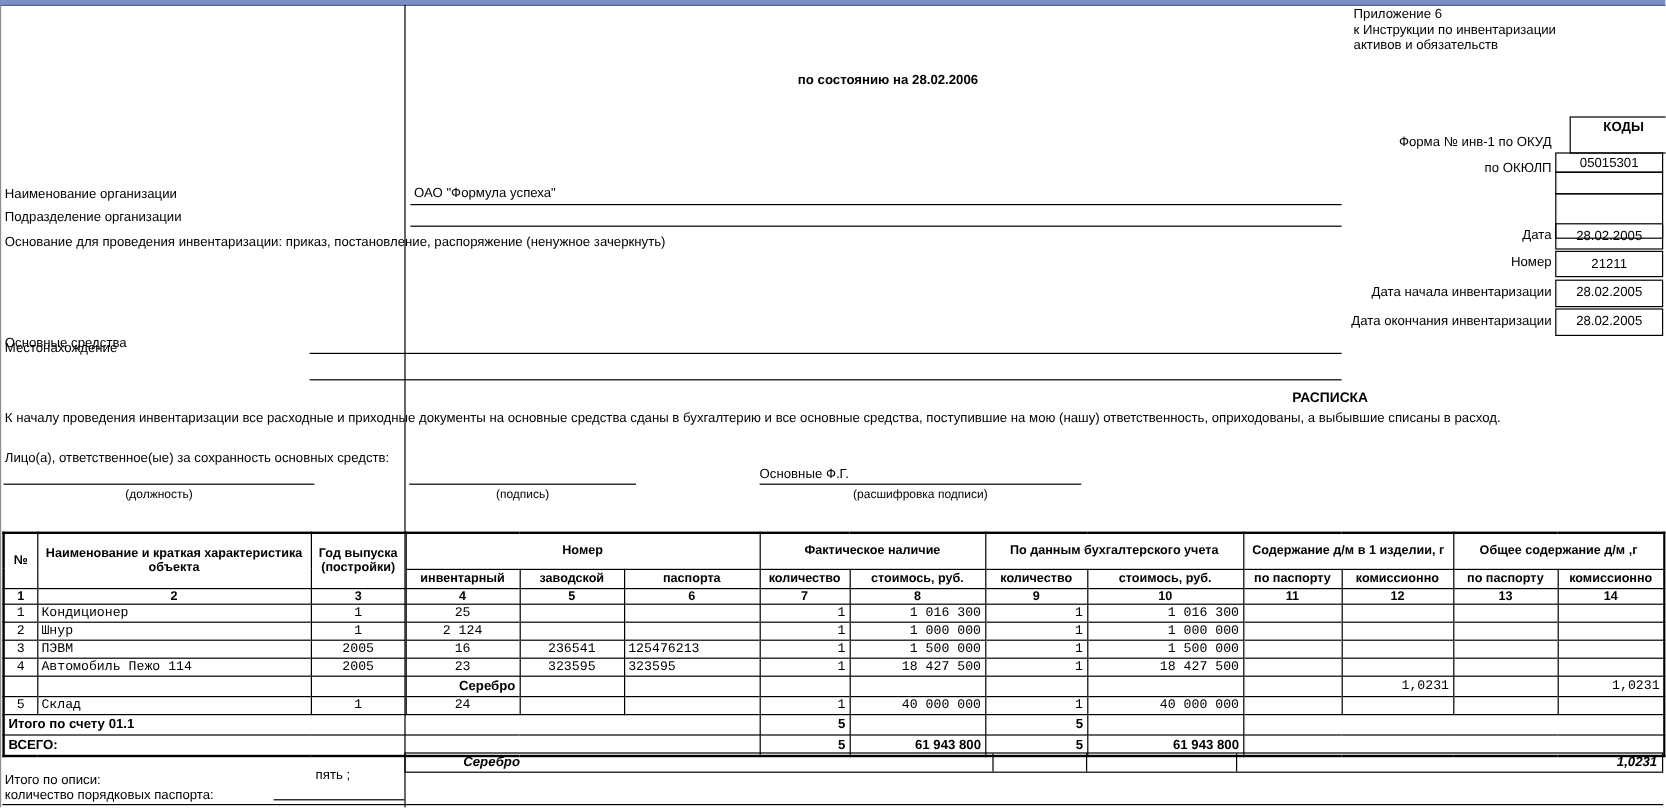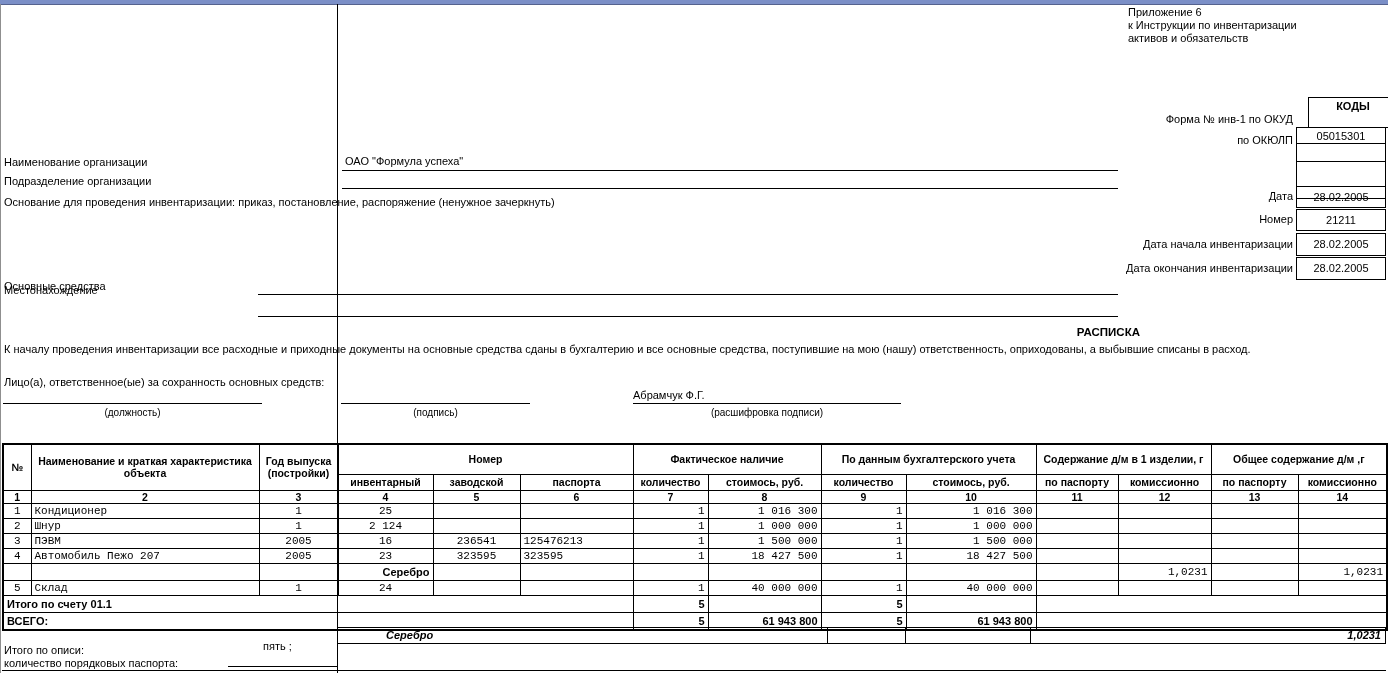--- a/index.html
+++ b/index.html
@@ -64,20 +64,21 @@
 <div class="abs grayline" style="left:0; top:4px; height:669px;"></div>
 <div class="abs vline" style="left:337px; top:4px; height:669px;"></div>
 
 <div class="abs appendix">
   <div>Приложение 6</div>
   <div>к Инструкции по инвентаризации</div>
   <div>активов и обязательств</div>
 </div>
 
 <div class="abs title-wrap">
+  <div class="title-sub">по состоянию на 28.02.2006</div>
 </div>
 
 <div class="abs codes-box">
   <div class="codes-cell b" style="height:31px; line-height:16px;margin-left:12px;">КОДЫ</div>
   <div class="codes-cell" style="height:17px; line-height:16px;">05015301</div>
   <div class="codes-cell" style="height:19px;"></div>
   <div class="codes-cell" style="height:38px;"></div>
 </div>
 <div class="abs rlabel" style="top:113px;">Форма № инв-1 по ОКУД</div>
 <div class="abs rlabel" style="top:134px;">по ОКЮЛП</div>
@@ -100,21 +101,21 @@
 
 <div class="abs lbl" style="left:4px; top:280px;">Основные средства</div>
 <div class="abs hline" style="left:258px; top:294px; width:860px;"></div>
 <div class="abs lbl" style="left:4px; top:284px;">Местонахождение</div>
 <div class="abs hline" style="left:258px; top:316px; width:860px;"></div>
 
 <div class="abs b" style="left:340px; top:326px; width:800px; text-align:right; font-size:11.5px;">РАСПИСКА</div>
 <div class="abs para" style="left:4px; top:343px;">К началу проведения инвентаризации все расходные и приходные документы на основные средства сданы в бухгалтерию и все основные средства, поступившие на мою (нашу) ответственность, оприходованы, а выбывшие списаны в расход.</div>
 <div class="abs lbl" style="left:4px; top:376px;">Лицо(а), ответственное(ые) за сохранность основных средств:</div>
 
-<div class="abs lbl" style="left:633px; top:389px;">Абрамчук Ф.Г.</div>
+<div class="abs lbl" style="left:633px; top:389px;">Основные Ф.Г.</div>
 <div class="abs hline" style="left:3px; top:403px; width:259px;"></div>
 <div class="abs hline" style="left:341px; top:403px; width:189px;"></div>
 <div class="abs hline" style="left:633px; top:403px; width:268px;"></div>
 <div class="abs sig-label" style="left:3px; top:407px; width:259px;">(должность)</div>
 <div class="abs sig-label" style="left:341px; top:407px; width:189px;">(подпись)</div>
 <div class="abs sig-label" style="left:633px; top:407px; width:268px;">(расшифровка подписи)</div>
 
 <table class="inv-table abs" style="left:2px; top:443px;">
   <colgroup>
     <col style="width:28px">
@@ -217,21 +218,21 @@
         <td class="a-r">1 500 000</td>
         <td class="a-r">1</td>
         <td class="a-r">1 500 000</td>
         <td class="a-r"></td>
         <td class="a-r"></td>
         <td class="a-r"></td>
         <td class="a-r"></td>
       </tr>
       <tr class="body-row solid-bottom">
         <td class="a-c">4</td>
-        <td class="a-l">Автомобиль Пежо 207</td>
+        <td class="a-l">Автомобиль Пежо 114</td>
         <td class="a-c">2005</td>
         <td class="a-c">23</td>
         <td class="a-c">323595</td>
         <td class="a-l">323595</td>
         <td class="a-r">1</td>
         <td class="a-r">18 427 500</td>
         <td class="a-r">1</td>
         <td class="a-r">18 427 500</td>
         <td class="a-r"></td>
         <td class="a-r"></td>

